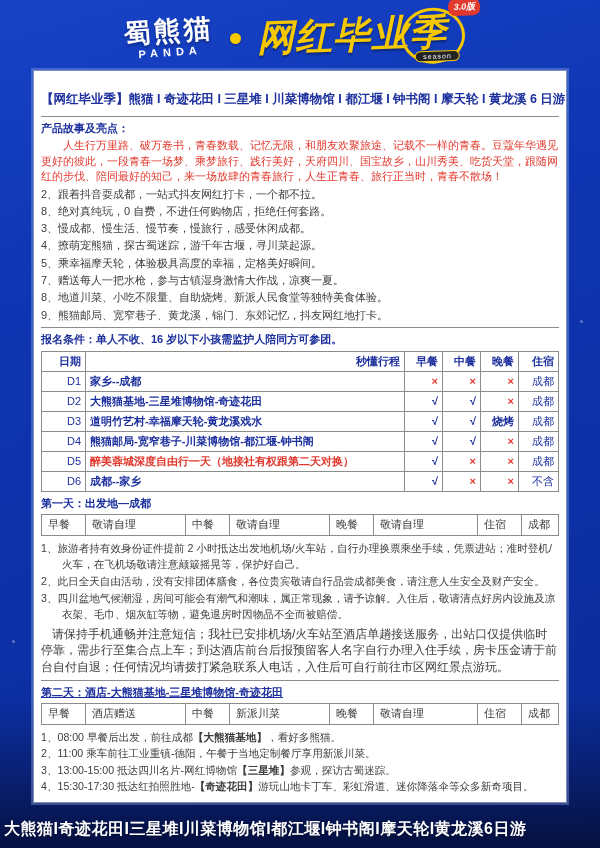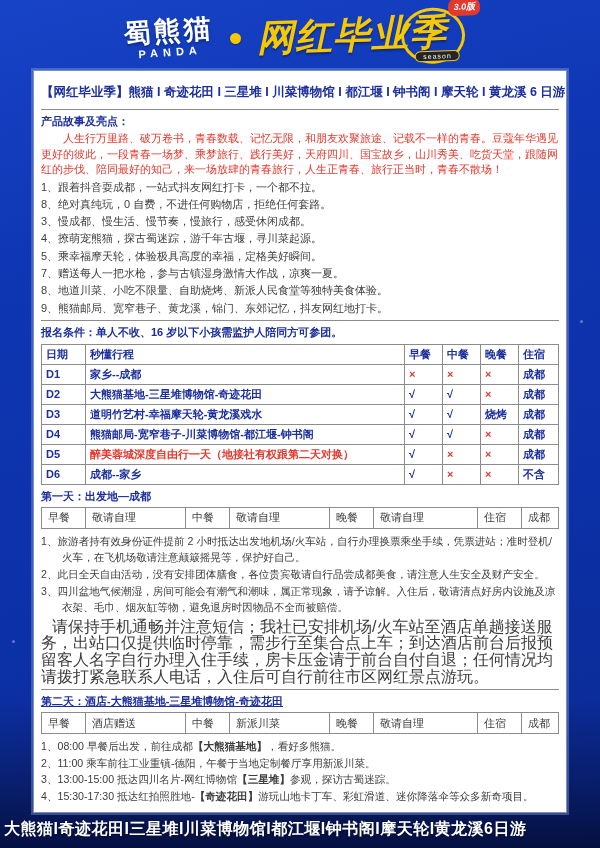--- a/index.html
+++ b/index.html
@@ -22,42 +22,42 @@
   .ring{position:absolute;right:12px;top:0px;width:58px;height:50px;border:3px solid #f6c800;border-radius:50%;}
   .season{position:absolute;right:18px;bottom:-4px;background:#242424;color:#fff;font-size:7px;
         padding:1px 7px;border:1px solid #f6c800;border-radius:9px;letter-spacing:1px;}
   .version{position:absolute;right:-4px;top:-8px;background:#e2392e;color:#fff;font-size:9px;font-weight:bold;
         padding:2px 5px;border-radius:7px;font-style:italic;}
 
   
   .panel{position:absolute;left:33px;top:70px;width:534px;box-sizing:border-box;background:#fff;
         border:1px solid #7d8fc0;box-shadow:0 0 0 2px rgba(160,180,230,.35);padding:0 7px 4px;}
   .title{margin:0;font-size:12.5px;font-weight:bold;color:#1c2f9c;text-align:center;white-space:nowrap;
-        padding:13px 0 8px;border-bottom:1px solid #8c8c8c;}
+        padding:20px 0 8px;border-bottom:1px solid #8c8c8c;}
   .blue-h{margin:0;color:#1c2f9c;font-weight:bold;font-size:11px;padding:4px 0 2px;}
   .red-para{margin:0;color:#e2392e;font-size:11px;line-height:15.5px;text-indent:22px;}
   .highlights{list-style:none;margin:1px 0 0;padding:0;color:#3d3d3d;font-size:11px;line-height:17.3px;}
   .registration{color:#1c2f9c;font-weight:bold;font-size:11px;padding:4px 0;border-top:1px solid #8c8c8c;margin-top:3px;}
 
   table.sched{width:100%;border-collapse:collapse;table-layout:fixed;font-size:11px;}
-  .sched th,.sched td{border:1px solid #8c8c8c;height:19px;padding:0 4px;text-align:left;overflow:hidden;white-space:nowrap;}
+  .sched th,.sched td{border:1px solid #8c8c8c;height:19px;padding:0 4px;text-align:right;overflow:hidden;white-space:nowrap;}
   .sched th{color:#1c2f9c;}
-  .sched td.day{color:#1c2f9c;font-weight:bold;}
+  .sched td.day{color:#1c2f9c;font-weight:normal;}
   .sched td.route{text-align:left;color:#1c2f9c;font-weight:bold;}
   .sched td.route.red-text{color:#e2392e;margin-top:29px;}
   .sym{font-weight:bold;color:#1c2f9c;}
   .sym.x{color:#e2392e;}
   .day-head{color:#1c2f9c;font-weight:bold;font-size:11px;padding:4px 0 3px;}
   .bordered-top{border-top:1px solid #8c8c8c;text-decoration:underline;}
   table.meal{width:100%;border-collapse:collapse;table-layout:fixed;font-size:11px;}
   .meal td{border:1px solid #8c8c8c;height:20px;padding:0 6px;color:#3d3d3d;text-align:left;white-space:nowrap;overflow:hidden;}
   .day-items{list-style:none;margin:0;padding:4px 0 3px;color:#3d3d3d;font-size:10.6px;line-height:16.6px;}
   .day-items li{padding-left:21px;text-indent:-21px;}
   .tips-h{color:#e2392e;font-weight:bold;font-size:11px;padding:3px 0 2px;border-top:1px solid #8c8c8c;}
-  .tips{margin:0 0 4px;color:#3d3d3d;font-size:16px;line-height:16.6px;text-indent:11px;}
+  .tips{margin:0 0 4px;color:#3d3d3d;font-size:12px;line-height:16.6px;text-indent:11px;}
 
   .footer{position:absolute;left:4px;right:0;bottom:8px;text-align:left;color:#fff;font-weight:bold;
         font-size:16px;letter-spacing:.5px;text-shadow:0 1px 3px rgba(0,0,0,.45);}
 </style>
 </head>
 <body>
 
 <div class="page">
   <div class="skyline"></div>
   <div class="sparkle" style="left:60px;top:200px;"></div>
@@ -78,21 +78,21 @@
     </div>
   </header>
 
   <main class="panel">
     <h1 class="title">【网红毕业季】熊猫 I 奇迹花田 I 三星堆 I 川菜博物馆 I 都江堰 I 钟书阁 I 摩天轮 I 黄龙溪 6 日游</h1>
 
     <section>
       <h2 class="blue-h">产品故事及亮点：</h2>
       <p class="red-para">人生行万里路、破万卷书，青春数载、记忆无限，和朋友欢聚旅途、记载不一样的青春。豆蔻年华遇见更好的彼此，一段青春一场梦、乘梦旅行、践行美好，天府四川、国宝故乡，山川秀美、吃货天堂，跟随网红的步伐、陪同最好的知己，来一场放肆的青春旅行，人生正青春、旅行正当时，青春不散场！</p>
       <ul class="highlights">
-        <li>1、跟着抖音耍成都，一站式抖友网红打卡，一个都不拉。</li>
+        <li>2、跟着抖音耍成都，一站式抖友网红打卡，一个都不拉。</li>
         <li>8、绝对真纯玩，0 自费，不进任何购物店，拒绝任何套路。</li>
         <li>3、慢成都、慢生活、慢节奏，慢旅行，感受休闲成都。</li>
         <li>4、撩萌宠熊猫，探古蜀迷踪，游千年古堰，寻川菜起源。</li>
         <li>5、乘幸福摩天轮，体验极具高度的幸福，定格美好瞬间。</li>
         <li>7、赠送每人一把水枪，参与古镇湿身激情大作战，凉爽一夏。</li>
         <li>8、地道川菜、小吃不限量、自助烧烤、新派人民食堂等独特美食体验。</li>
         <li>9、熊猫邮局、宽窄巷子、黄龙溪，锦门、东郊记忆，抖友网红地打卡。</li>
       </ul>
     </section>
 

